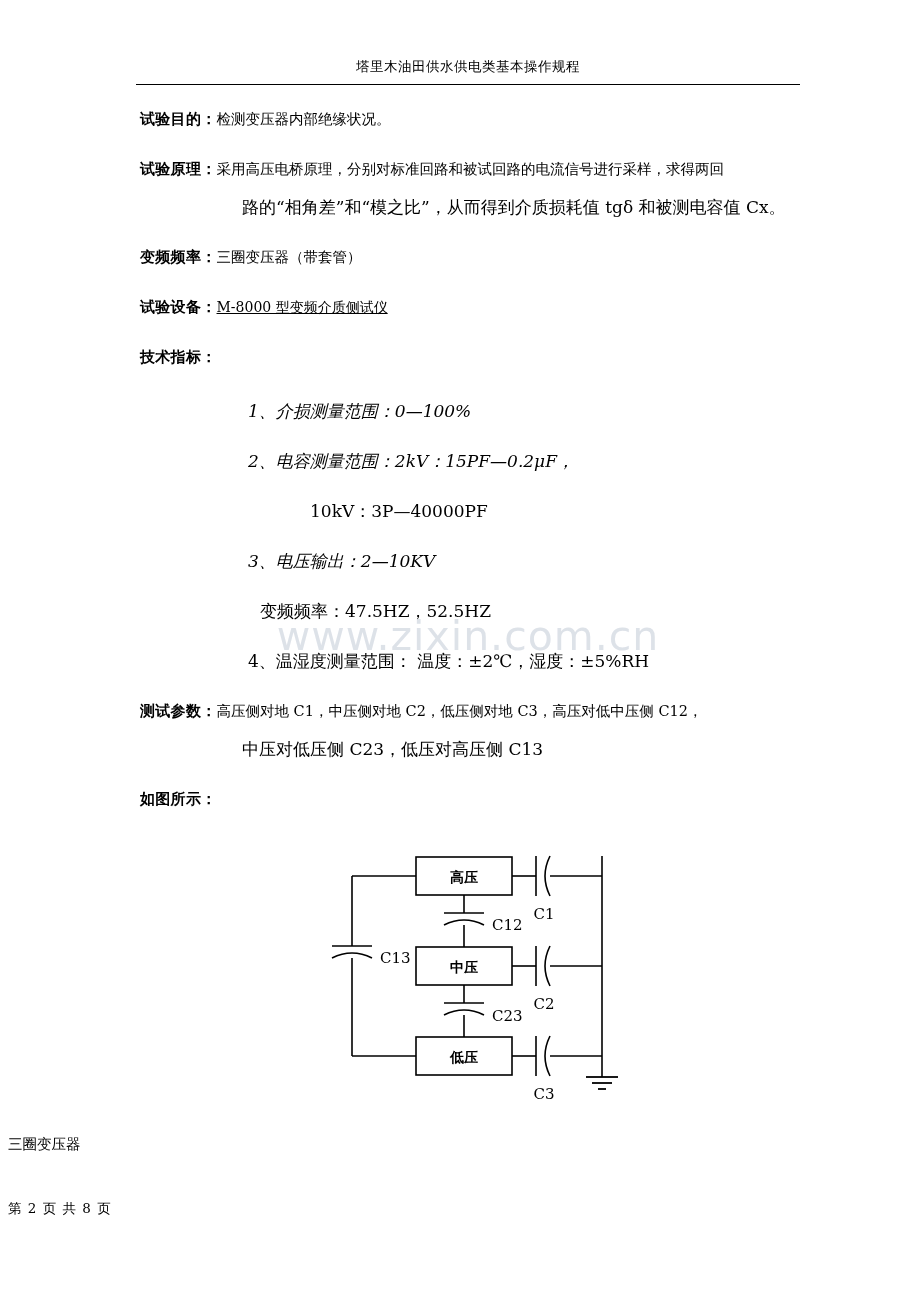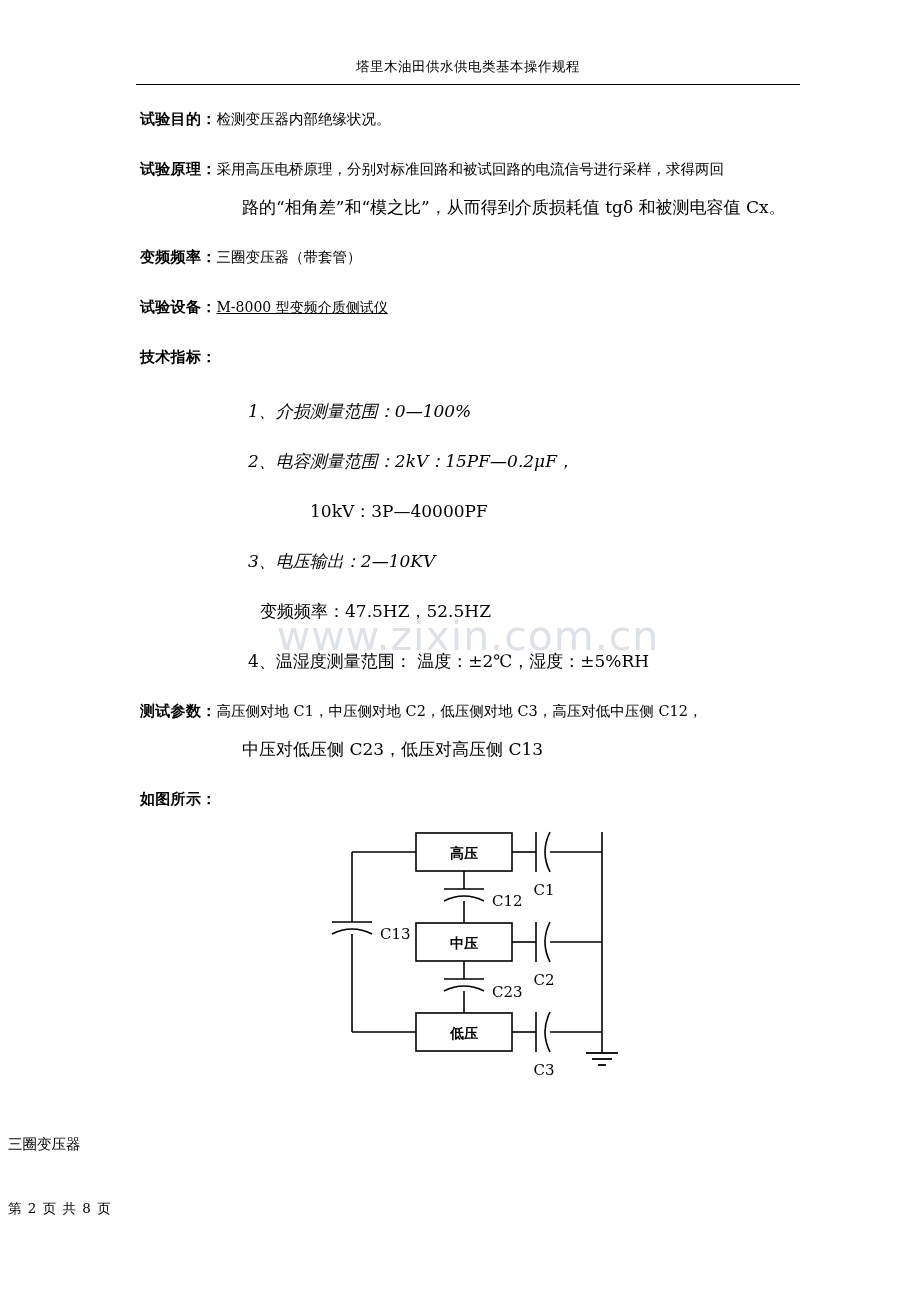--- a/index.html
+++ b/index.html
@@ -104,21 +104,21 @@
     color: #d8dde5;
     opacity: 0.85;
     pointer-events: none;
     user-select: none;
   }
 
   
   .diagram {
     position: absolute;
     left: 0;
-    top: 821px;
+    top: 845px;
     width: 832px;
     height: 290px;
     padding-left: 12px;
   }
   .caption {
     position: absolute;
     left: 0;
     top: 1135px;
     width: 920px;
     text-align: left;

